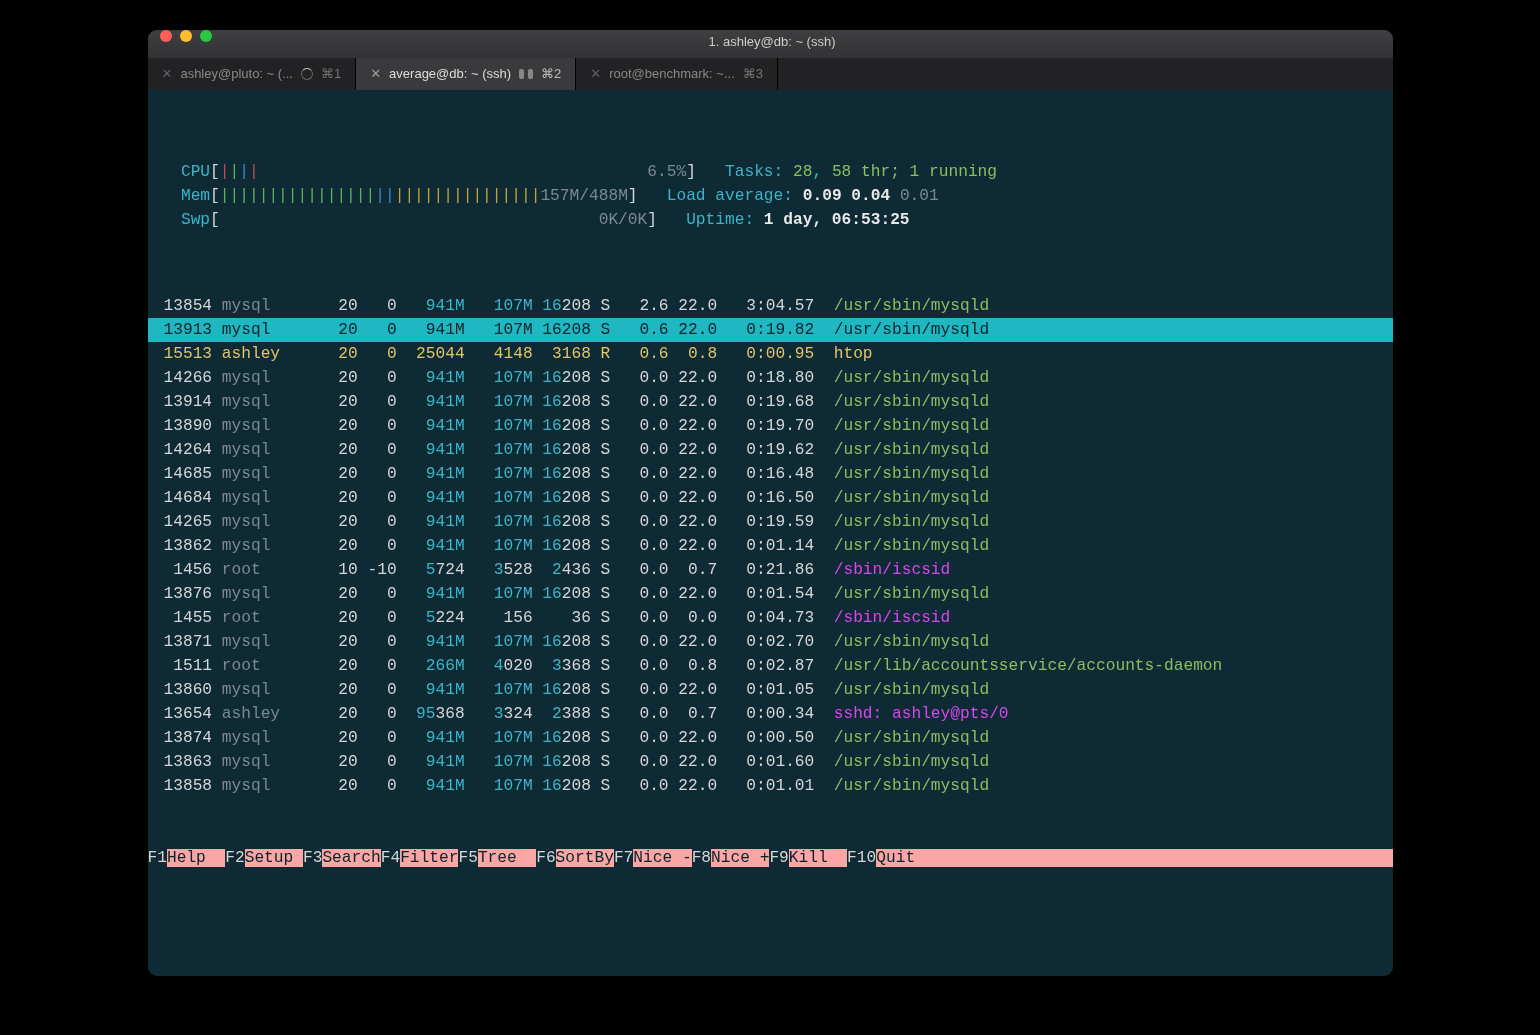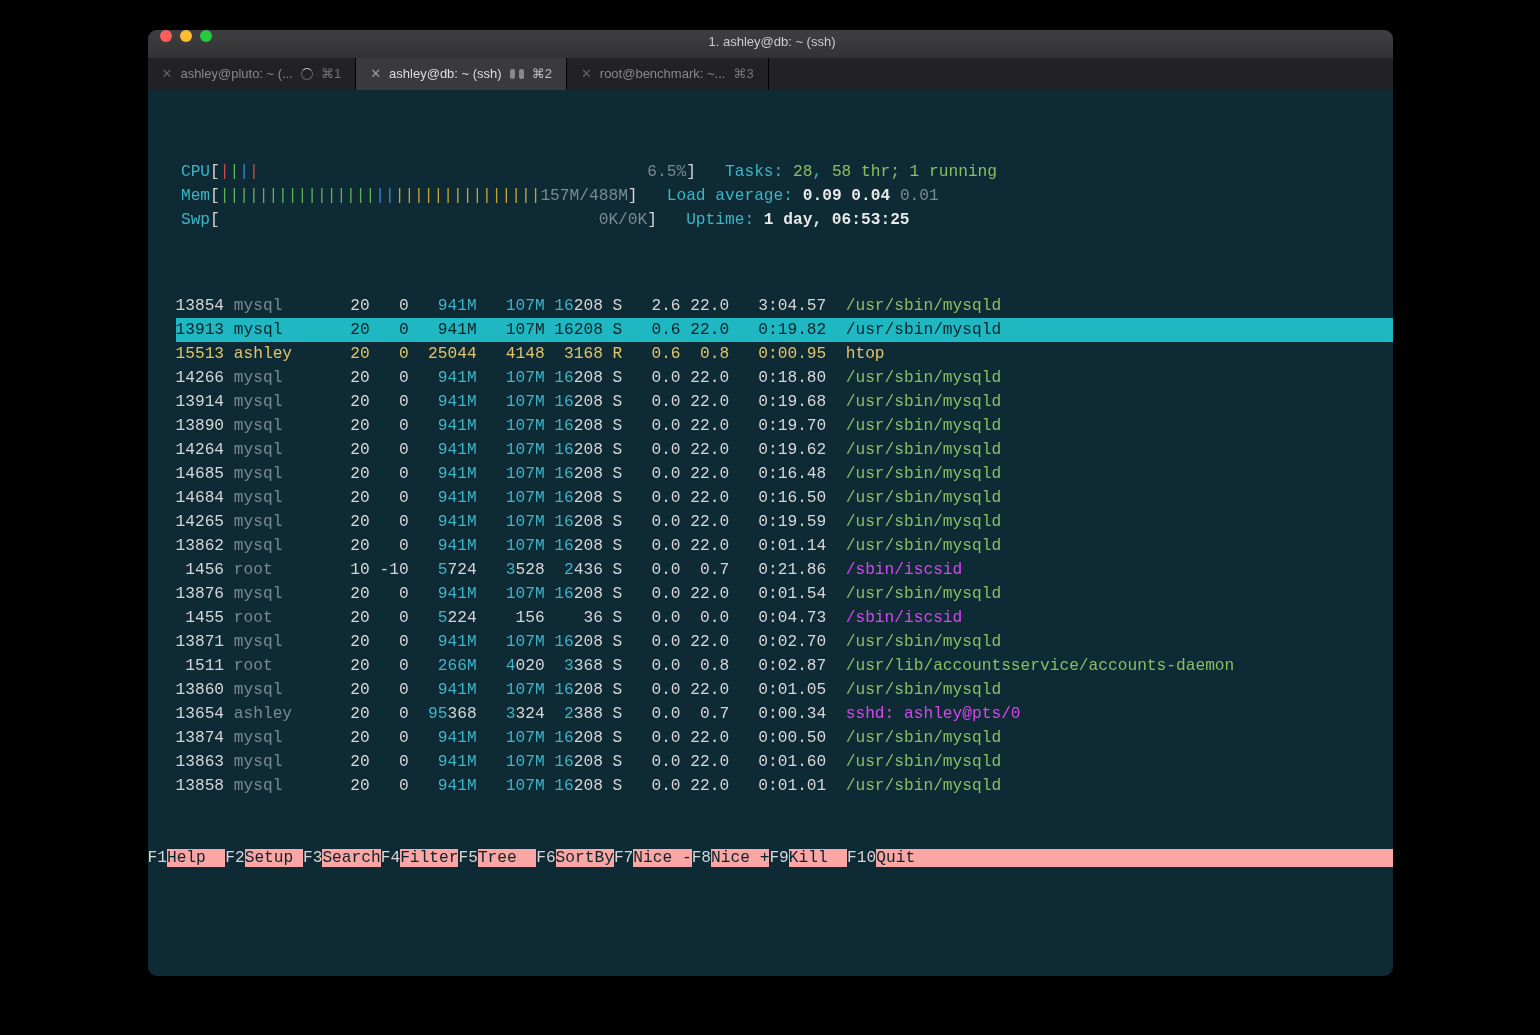--- a/index.html
+++ b/index.html
@@ -22,21 +22,21 @@
   .topytab::after{right:0;top:2px;width:5px;height:10px;background:#888}
   .term { padding:22px 0 0 0; color:#c3cdd1; white-space:pre; letter-spacing:0; }
   .meters{padding:0 0 14px 14px}
   .brkt{color:#d6d6d6}
   .bar-r{color:#c94b4b}.bar-g{color:#5db358}.bar-b{color:#3c87c8}.bar-y{color:#c0a53e}
   .num-green{color:#8cbf61}
   .num-white{color:#e8e8e8;font-weight:bold}
   .hdr { background:#45c93f; color:#072; }
   .hdr .sort{ background:#47d4dd; color:#072; }
   .rows{}
-  .row{padding-left:0;margin-left:28px;}
+  .row{padding-left:16px;}
   .row span{display:inline-block;}
   .row .pid{width:5ch;text-align:right;color:#d6d6d6}
   .row .user{width:10ch;color:#7a8a92}
   .row .pri{width:4ch;text-align:right;color:#d6d6d6}
   .row .ni{width:4ch;text-align:right;color:#d6d6d6}
   .row .virt,.row .res,.row .shr{text-align:right}
   .row .virt{width:6ch}.row .res{width:7ch}.row .shr{width:6ch}
   .row .st{width:2ch;color:#d6d6d6}
   .row .cpu,.row .mem{width:5ch;text-align:right;color:#d6d6d6}
   .row .time{width:9ch;text-align:right;color:#d6d6d6}
@@ -73,21 +73,21 @@
 
   <div class="tabbar" id="tabbar">
       <div class="tab">
         <span class="x">✕</span>
         <span>ashley@pluto: ~ (...</span>
         <span class="spinner"></span>
         <span class="sc">⌘1</span>
       </div>
       <div class="tab active">
         <span class="x">✕</span>
-        <span>ashley@db: ~ (ssh)</span>
+        <span>average@db: ~ (ssh)</span>
         <span class="topytab"></span>
         <span class="sc">⌘2</span>
       </div>
       <div class="tab">
         <span class="x">✕</span>
         <span>root@benchmark: ~...</span>
         <span class="sc">⌘3</span>
       </div>
     </div>
 

